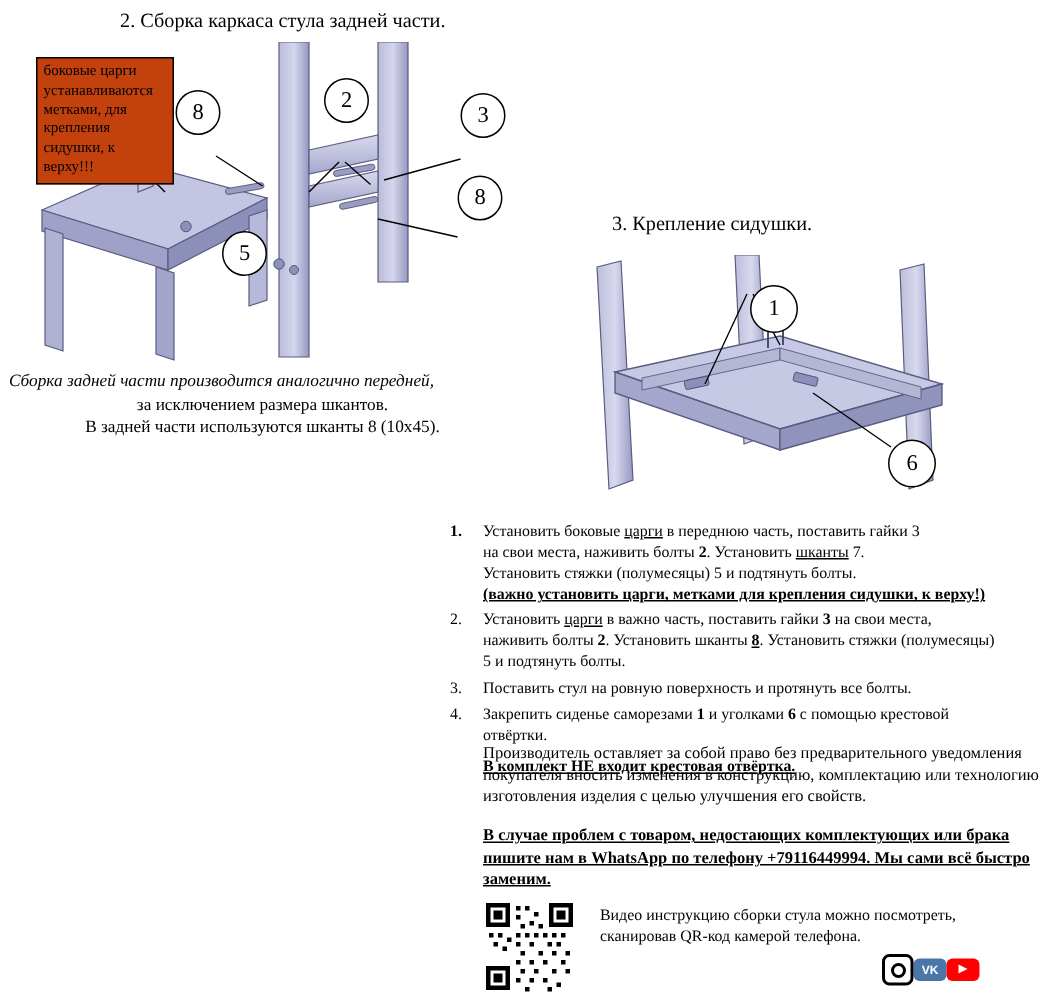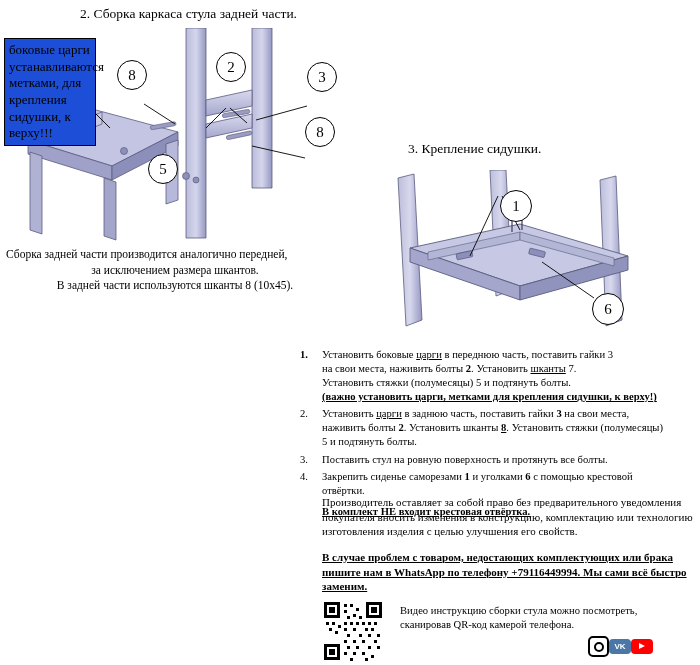--- a/index.html
+++ b/index.html
@@ -45,26 +45,26 @@
     left: 370px;
     top: 170px;
     width: 330px;
     height: 175px;
     overflow: hidden;
   }
 
   
   .note-box {
     position: absolute;
-    left: 4px;
+    left: 24px;
     top: 38px;
     width: 82px;
     border: 1px solid #000;
-    background: #1d4ed8;
-    font-size: 13px;
+    background: #c2410c;
+    font-size: 10px;
     line-height: 1.28;
     padding: 3px 4px;
     font-family: "Liberation Serif", serif;
     z-index: 6;
   }
 
   
   .circle-num {
     position: absolute;
     border: 1.6px solid #000;
@@ -89,21 +89,21 @@
   
   .caption-left {
     position: absolute;
     left: 6px;
     top: 247px;
     width: 338px;
     font-size: 11.5px;
     line-height: 1.35;
     font-family: "Liberation Serif", serif;
   }
-  .caption-left .l1 { text-align: left; }
+  .caption-left .l1 { text-align: left; font-style: italic; }
   .caption-left .l2 { text-align: center; }
   .caption-left .l3 { text-align: center; }
 
   
   .sec3-title {
     position: absolute;
     left: 408px;
     top: 141px;
     font-size: 13.5px;
     font-family: "Liberation Serif", serif;
@@ -322,21 +322,21 @@
 
   <div class="steps">
 
     <div class="step">
       <span class="step-num">1.</span>
       <span><span>Установить боковые </span><span class="u">царги</span><span> в переднюю часть, поставить гайки 3</span><br><span>на свои места, наживить болты </span><span class="b">2</span><span>. Установить </span><span class="u">шканты</span><span> 7.</span><br><span>Установить стяжки (полумесяцы) 5 и подтянуть болты.</span><br><span class="bu">(важно установить царги, метками для крепления сидушки, к верху!)</span></span>
     </div>
 
     <div class="step">
       <span class="step-num plain">2.</span>
-      <span><span>Установить </span><span class="u">царги</span><span> в заднюю часть, поставить гайки </span><span class="b">3</span><span> на свои места,</span><br><span>наживить болты </span><span class="b">2</span><span>. Установить шканты </span><span class="bu">8</span><span>. Установить стяжки (полумесяцы)</span><br><span>5 и подтянуть болты.</span></span>
+      <span><span>Установить </span><span class="u">царги</span><span> в важно часть, поставить гайки </span><span class="b">3</span><span> на свои места,</span><br><span>наживить болты </span><span class="b">2</span><span>. Установить шканты </span><span class="bu">8</span><span>. Установить стяжки (полумесяцы)</span><br><span>5 и подтянуть болты.</span></span>
     </div>
 
     <div class="step">
       <span class="step-num plain">3.</span>
       <span>Поставить стул на ровную поверхность и протянуть все болты.</span>
     </div>
 
     <div class="step">
       <span class="step-num plain">4.</span>
       <span><span> Закрепить сиденье саморезами </span><span class="b">1</span><span> и уголками </span><span class="b">6</span><span> с помощью крестовой</span><br><span>отвёртки.</span></span>

